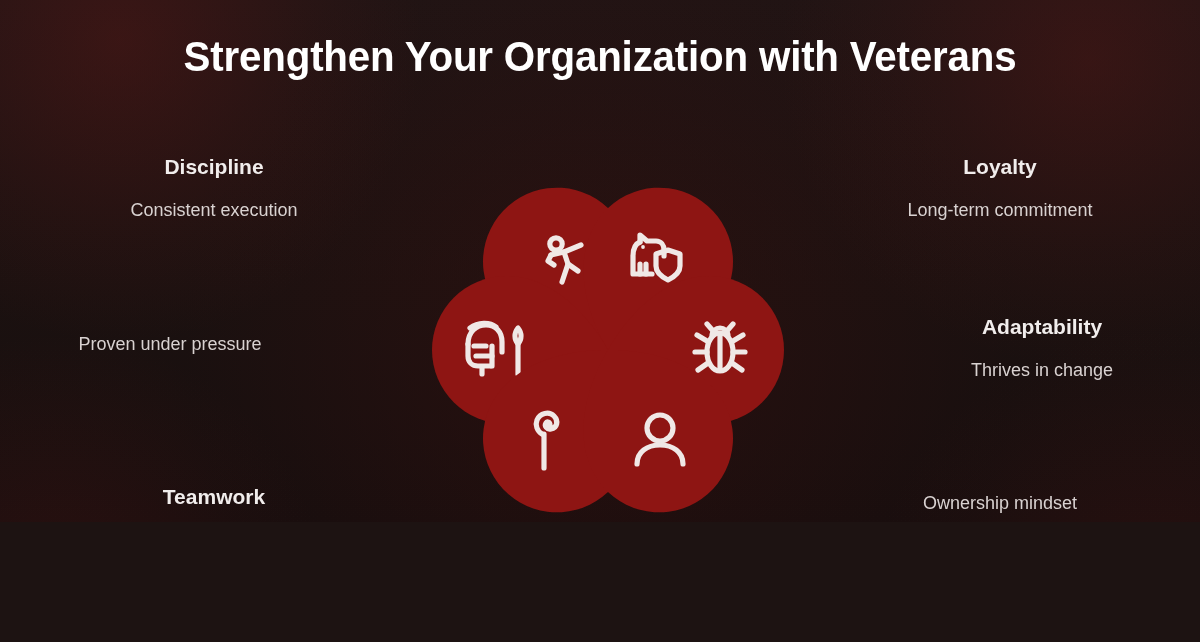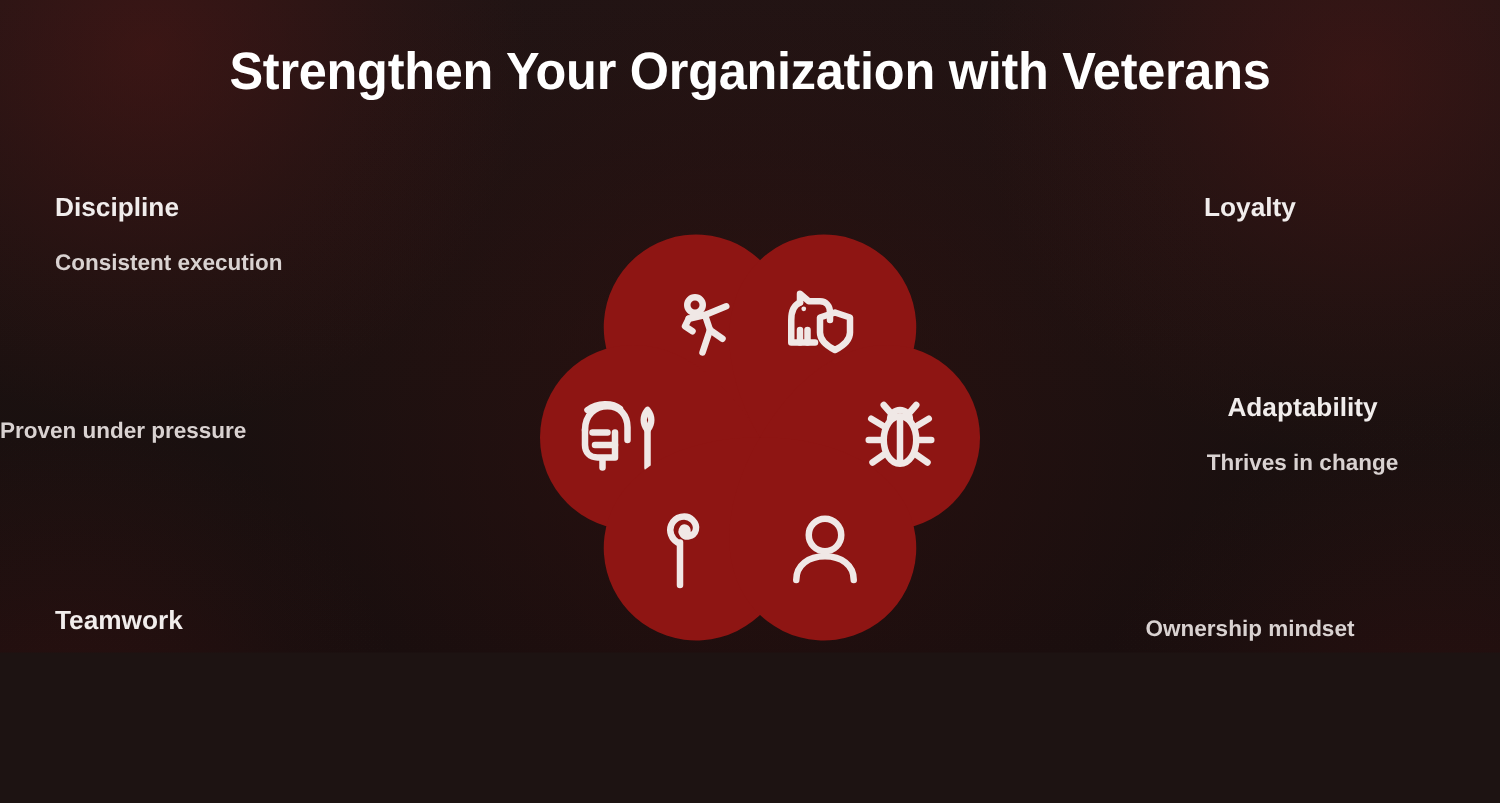--- a/index.html
+++ b/index.html
@@ -33,34 +33,34 @@
     font-weight:700;
     letter-spacing:-0.2px;
     line-height:62px;
     white-space:nowrap;
     font-family:"Liberation Sans", sans-serif;
     transform:scaleX(0.96);
   }
 
   
   .label-block { position:absolute; width:340px; }
-  .label-block.left  { text-align:left; }
+  .label-block.left  { text-align:center; }
   .label-block.right { text-align:center; }
   .lbl-title {
     color:#f1edec;
     font-size:21px;
     font-weight:700;
     line-height:26px;
     white-space:nowrap;
   }
   .lbl-sub {
     margin-top:18px;
     color:#d9d2d1;
     font-size:18px;
-    font-weight:700;
+    font-weight:400;
     line-height:24px;
     white-space:nowrap;
   }
 
   
   #blk-discipline  { left:44px;  top:154px; }
   #blk-leadership  { left:0px;   top:314px; }
   #blk-teamwork    { left:44px;  top:484px; }
   
   #blk-loyalty        { left:830px; top:154px; }
@@ -100,20 +100,21 @@
   <div class="label-block left" id="blk-leadership">
     <div class="lbl-sub">Proven under pressure</div>
   </div>
 
   <div class="label-block left" id="blk-teamwork">
     <div class="lbl-title">Teamwork</div>
   </div>
 
   <div class="label-block right" id="blk-loyalty">
     <div class="lbl-title">Loyalty</div>
+    <div class="lbl-sub">Long-term commitment</div>
   </div>
 
   <div class="label-block right" id="blk-adaptability">
     <div class="lbl-title">Adaptability</div>
     <div class="lbl-sub">Thrives in change</div>
   </div>
 
   <div class="label-block right" id="blk-accountability">
     <div class="lbl-sub">Ownership mindset</div>
   </div>

